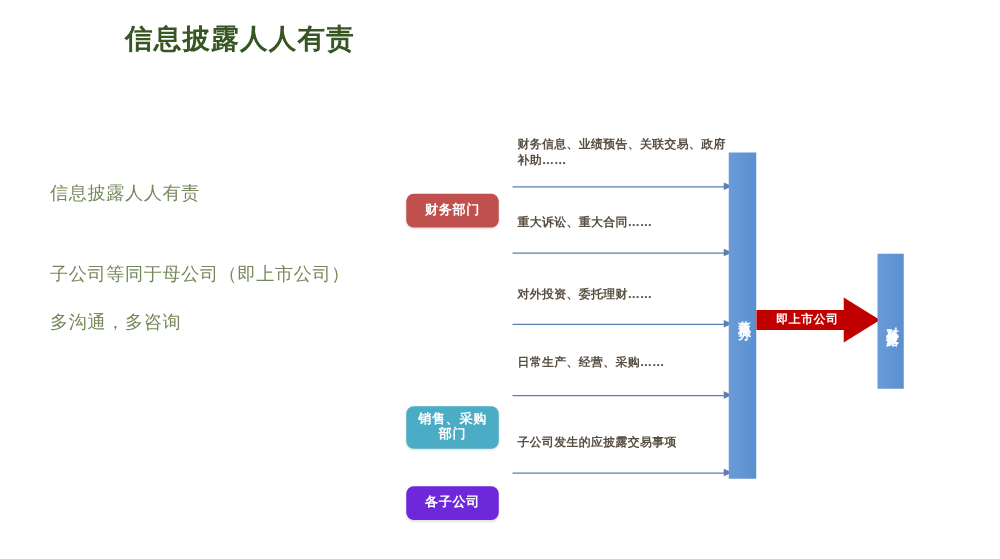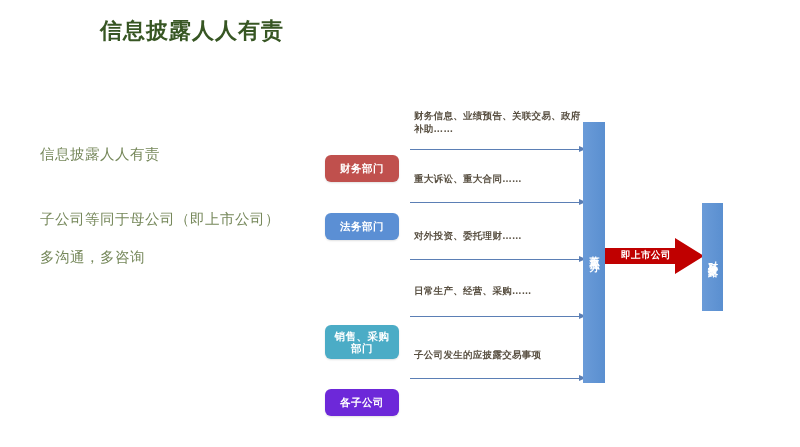--- a/index.html
+++ b/index.html
@@ -199,38 +199,37 @@
   <div class="dept-row" style="top:118px;">
     <div class="dept-box" style="background:#c0504d;">财务部门</div>
     <div class="arrow-wrap">
       <div class="arrow-caption two-line">财务信息、业绩预告、关联交易、政府补助……</div>
       <div class="arrow-line" style="top:31px;"></div>
       <div class="arrow-head" style="left:169px; top:28px;"></div>
     </div>
   </div>
 
   <div class="dept-row" style="top:176px;">
-    <div class="dept-box" style="background:#5b8fd4;">法务部门</div>
     <div class="arrow-wrap">
       <div class="arrow-caption">重大诉讼、重大合同……</div>
       <div class="arrow-line" style="top:26px;"></div>
       <div class="arrow-head" style="left:169px; top:23px;"></div>
     </div>
   </div>
 
   <div class="dept-row" style="top:233px;">
     <div class="arrow-wrap">
       <div class="arrow-caption">对外投资、委托理财……</div>
       <div class="arrow-line" style="top:26px;"></div>
       <div class="arrow-head" style="left:169px; top:23px;"></div>
     </div>
   </div>
 
   <div class="dept-row" style="top:288px;">
-    <div class="dept-box tall" style="background:#4bacc6; white-space:pre-line;">销售、采购
+    <div class="dept-box tall" style="background:#4bacc6; white-space:pre-line;font-family:Liberation Serif, serif;">销售、采购
 部门</div>
     <div class="arrow-wrap">
       <div class="arrow-caption">日常生产、经营、采购……</div>
       <div class="arrow-line" style="top:28px;"></div>
       <div class="arrow-head" style="left:169px; top:25px;"></div>
     </div>
   </div>
 
   <div class="dept-row" style="top:352px;">
     <div class="dept-box" style="background:#6d28d9;">各子公司</div>

